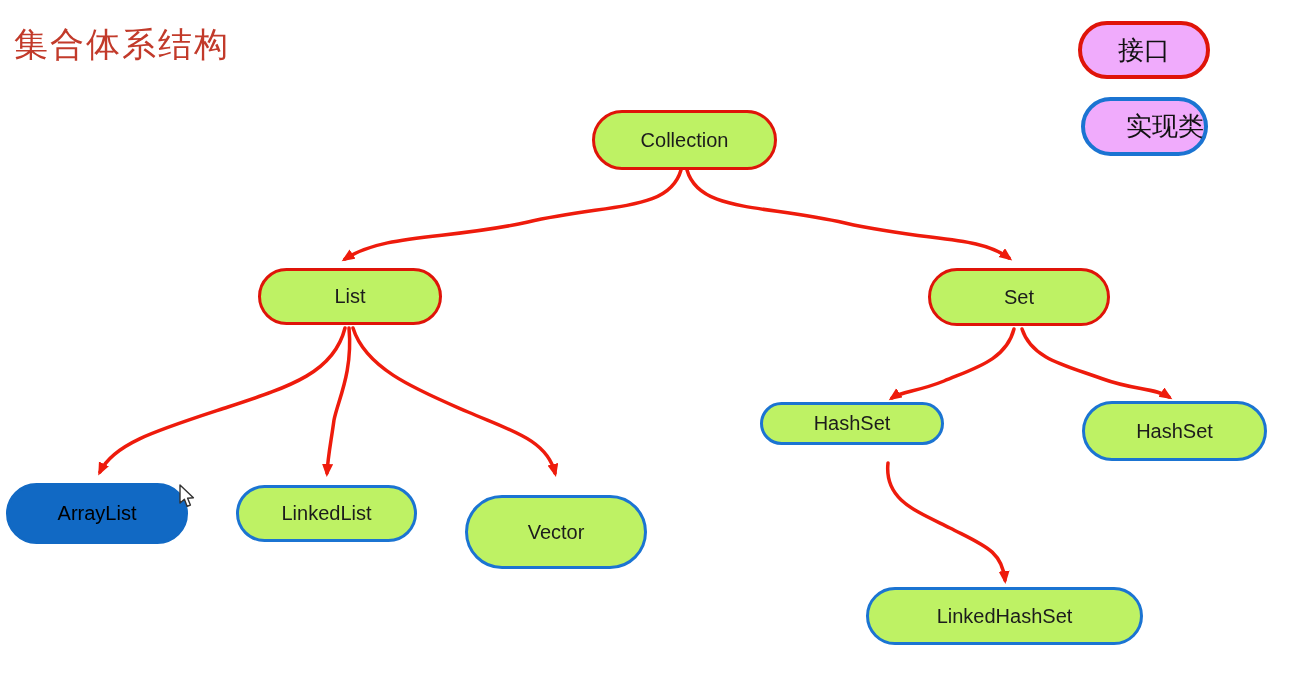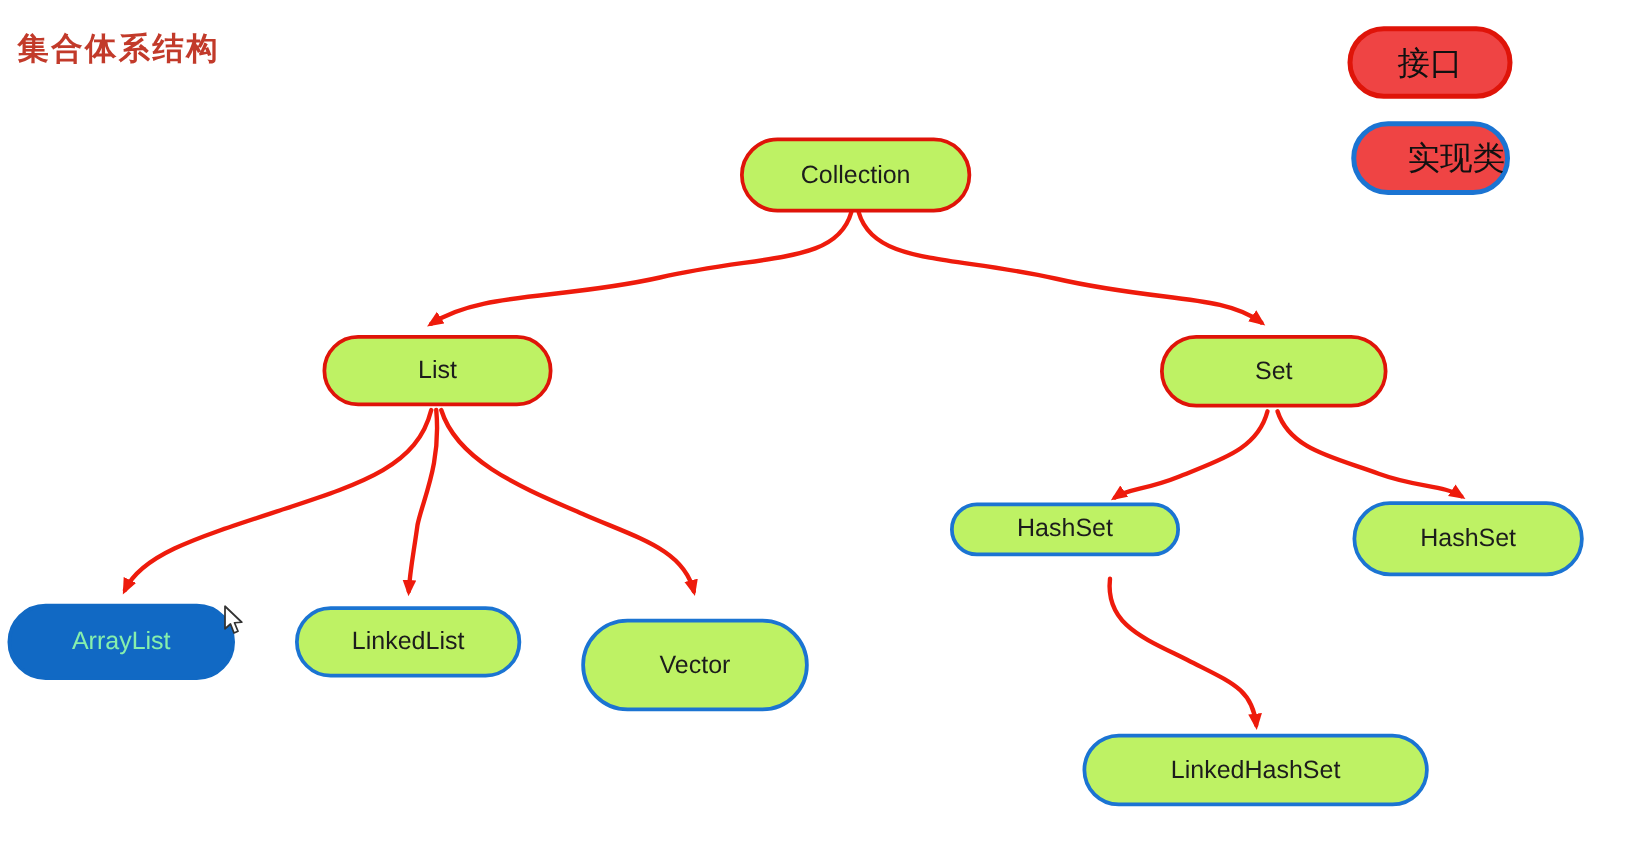--- a/index.html
+++ b/index.html
@@ -5,40 +5,40 @@
   :root{
     --red:#df1409; --arrow-red:#ee1b0c; --blue:#1b74d2; --blue-fill:#1169c4;
     --title-red:#c23a2a; --node-text:#1c1c1c; --background:#ffffff;
   }
   *{box-sizing:border-box; margin:0; padding:0;}
   html,body{width:1309px;height:691px;overflow:hidden;background:var(--background);}
   body{font-family:"Liberation Sans","DejaVu Sans",sans-serif;position:relative;}
   .stage{position:absolute;inset:0;width:1309px;height:691px;background:var(--background);}
 
   .page-title{
-    position:absolute;left:14px;top:22px;font-size:25px;font-weight:bold;
+    position:absolute;left:14px;top:22px;font-size:34px;font-weight:normal;
     color:var(--title-red);letter-spacing:2px;
   }
 
   svg.edges{position:absolute;left:0;top:0;width:1309px;height:691px;pointer-events:none;}
   .edge{fill:none;stroke:var(--arrow-red);stroke-width:3.5;stroke-linecap:round;}
   .arrowhead-fill{fill:var(--arrow-red);}
 
   .node{
     position:absolute;display:flex;align-items:center;justify-content:center;
     background:#bef264;border-radius:999px;font-size:20px;color:var(--node-text);
     white-space:nowrap;
   }
   .node.iface{border:3.5px solid var(--red);}
   .node.impl{border:3.5px solid var(--blue);}
-  .node.selected{background:var(--blue-fill);border:3px solid var(--blue-fill);color:#86efac;}
+  .node.selected{background:var(--blue-fill);border:3px solid var(--blue-fill);color:#000000;}
 
   .legend-pill{
     position:absolute;display:flex;align-items:center;justify-content:center;
-    background:#ef4444;border-radius:999px;font-size:26px;color:#111;
+    background:#f0abfc;border-radius:999px;font-size:26px;color:#111;
   }
   .legend-pill.iface{border:4px solid var(--red);}
   .legend-pill.impl{border:4px solid var(--blue);}
 
   
   #n-collection   {left:592px;top:110px;width:185px;height:60px;}
   #n-list         {left:258px;top:268px;width:184px;height:57px;}
   #n-set          {left:928px;top:268px;width:182px;height:58px;}
   #n-arraylist    {left:6px;  top:483px;width:182px;height:61px;}
   #n-linkedlist   {left:236px;top:485px;width:181px;height:57px;}

